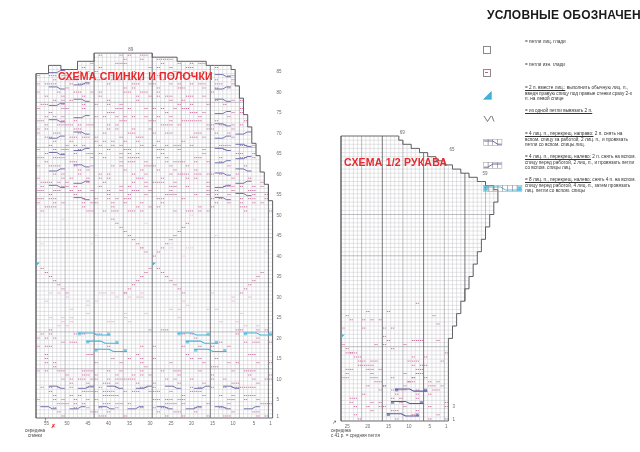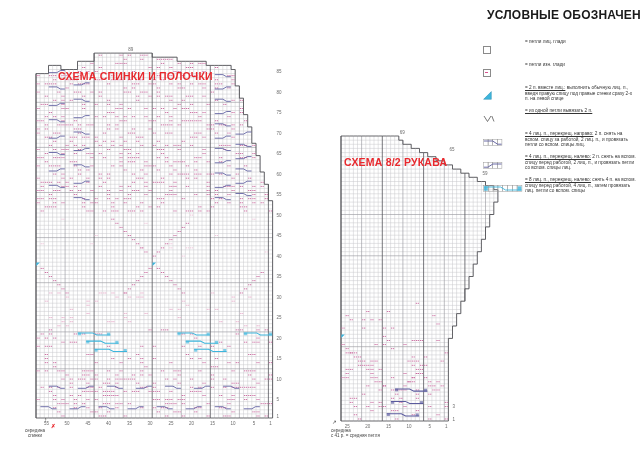--- a/index.html
+++ b/index.html
@@ -2170,21 +2170,21 @@
         <path d="M390.9,401.4H405.4L409.7,403.5H423.3" stroke="#5b5b9e" stroke-width="1.05" fill="none"></path>
         <rect x="395.1" y="388.7" width="3.1" height="2.7" fill="#5b5b9e" opacity="0.65"></rect>
         <rect x="424.0" y="388.7" width="3.1" height="2.7" fill="#5b5b9e" opacity="0.65"></rect>
         <path d="M395.0,389.0H409.6L413.9,391.1H427.4" stroke="#5b5b9e" stroke-width="1.05" fill="none"></path>
         <polygon points="341.3,334.6 344.8,334.6 341.3,338.1" fill="#3db5dc"></polygon>
       </g>
     </svg>
 
   <div class="chart-title" style="left: 58px; top: 38px; color: rgb(232, 40, 45);">СХЕМА СПИНКИ И ПОЛОЧКИ</div>
 
-  <div class="chart-title" style="left: 344px; top: 124px; color: rgb(232, 40, 45);">СХЕМА 8/2 РУКАВА</div>
+  <div class="chart-title" style="left: 344px; top: 124px; color: rgb(232, 40, 45);">СХЕМА 1/2 РУКАВА</div>
 
   <div class="tiny center" style="left:16px;top:428px;width:38px;">
     <div>середина</div>
     <div>спинки</div>
   </div>
   <div class="arrow" style="left:44px;top:416px;">↑</div>
   <div class="marker" style="left: 51px; top: 423px; color: rgb(232, 40, 45);" id="back-marker">✗</div>
 
   <div class="tiny" style="left:331px;top:428px;width:90px;">
     <div>середина</div>

